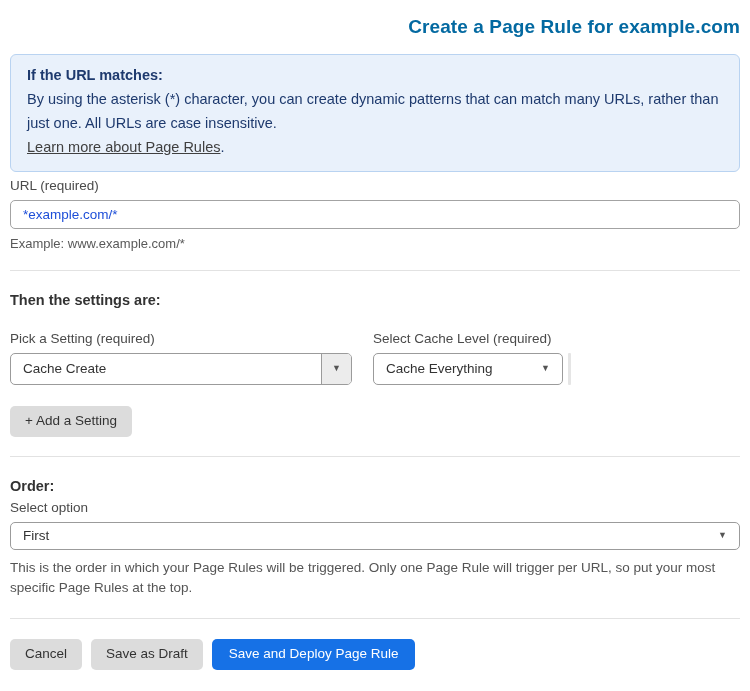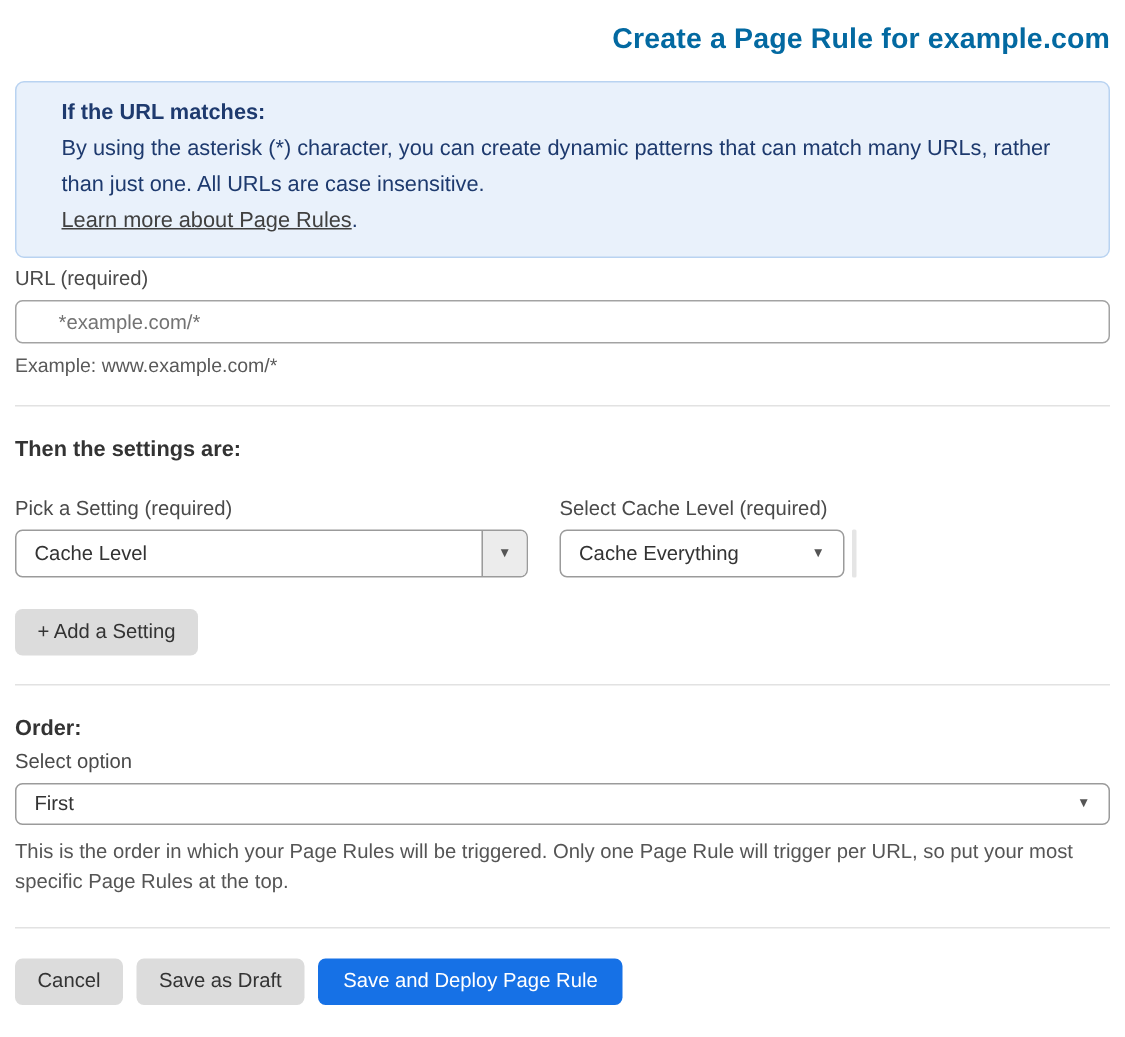--- a/index.html
+++ b/index.html
@@ -17,21 +17,21 @@
     color: #0369a1;
     margin: 6px 0 16px 0;
     letter-spacing: 0.1px;
     text-align: right;
   }
 
   .info-box {
     background: #e9f1fb;
     border: 1px solid #b9d3f1;
     border-radius: 6px;
-    padding: 9px 18px 11px 30px;
+    padding: 9px 18px 11px 16px;
     color: #1e3a6e;
     font-size: 14.5px;
     line-height: 1.65;
   }
   .info-heading { font-weight: bold; }
   .info-link {
     color: #404040;
     text-decoration: underline;
     cursor: pointer;
   }
@@ -43,23 +43,23 @@
     color: #4a4a4a;
     margin: 0 0 7px 0;
   }
   .mt-label { margin-top: 6px; }
 
   .url-input {
     width: 100%;
     height: 29px;
     border: 1px solid #a3a3a3;
     border-radius: 5px;
-    padding: 0 28px;
-    font-size: 13.5px;
-    color: #737373;
+    padding: 0 12px;
+    font-size: 13.5px;
+    color: #1d4ed8;
     font-family: inherit;
     outline: none;
     background: #fff;
   }
   .helper {
     font-size: 13px;
     color: #595959;
     margin-top: 7px;
   }
 
@@ -195,21 +195,21 @@
   <div class="helper">Example: www.example.com/*</div>
 
   <hr class="divider">
 
   <div class="section-heading">Then the settings are:</div>
 
   <div class="settings-row">
     <div class="setting-col-1">
       <label class="field-label">Pick a Setting (required)</label>
       <div class="dd">
-        <div class="dd-value">Cache Level</div>
+        <div class="dd-value">Cache Create</div>
         <div class="dd-arrow-section">
           <span class="dd-arrow">▼</span>
         </div>
       </div>
     </div>
     <div class="setting-col-2">
       <label class="field-label">Select Cache Level (required)</label>
       <div class="dd">
         <div class="dd-value">Cache Everything</div>
         <div class="dd-arrow-inline">

